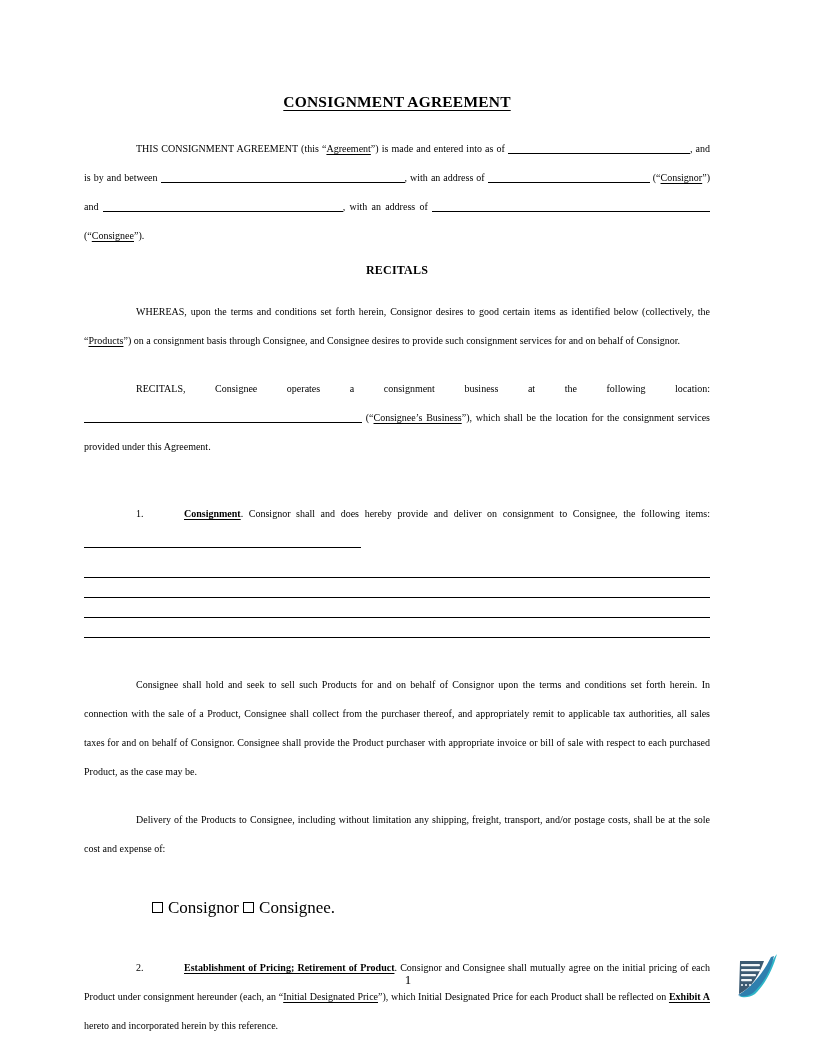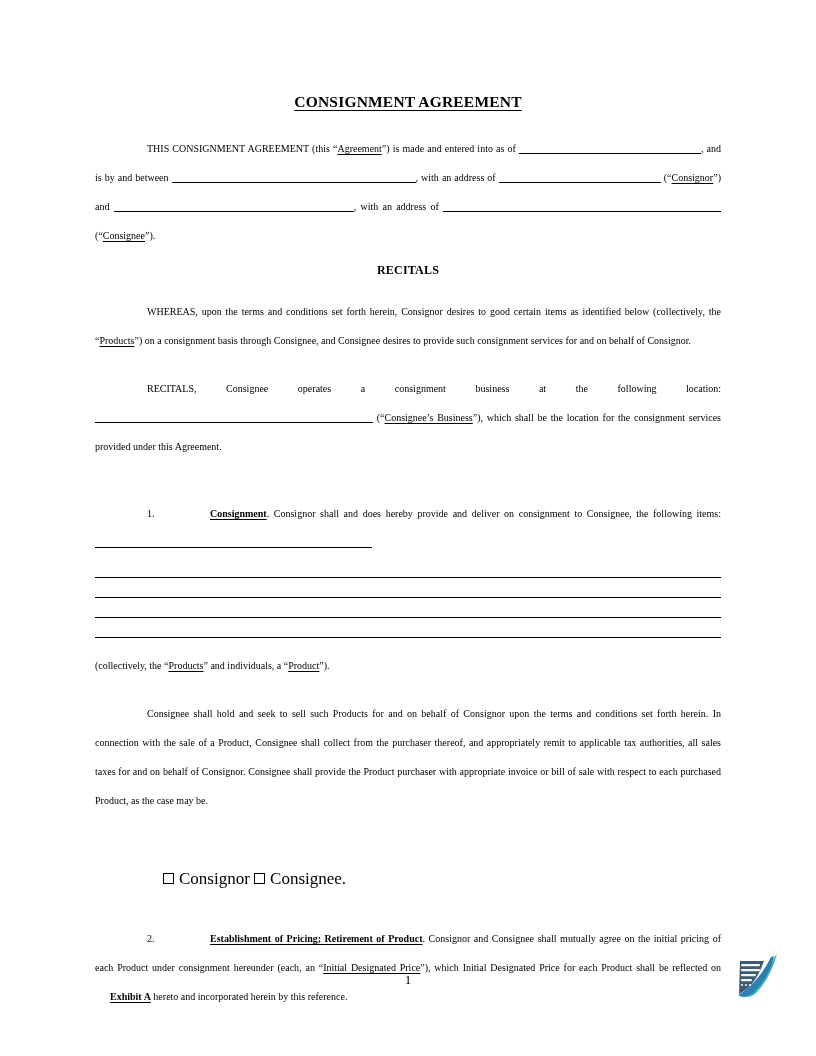--- a/index.html
+++ b/index.html
@@ -15,21 +15,21 @@
   .page {
     position: relative;
     width: 816px;
     height: 1056px;
     background: #ffffff;
     overflow: hidden;
     box-sizing: border-box;
   }
   .content {
     position: absolute;
-    left: 95px;
+    left: 84px;
     top: 0;
     width: 626px;
   }
   .doc-title {
     text-align: center;
     font-weight: bold;
     font-size: 15.5px;
     letter-spacing: 0.2px;
     margin: 0;
     padding-top: 93px;
@@ -69,21 +69,20 @@
     width: 48px;
   }
   u.ul {
     text-decoration: underline;
     text-underline-offset: 2px;
   }
   b.bu {
     font-weight: bold;
     text-decoration: underline;
     text-underline-offset: 2px;
-    margin-left: 15px;
   }
   
   .blank {
     display: inline-block;
     border-bottom: 1px solid #000;
     height: 13px;
     vertical-align: -2px;
   }
   .b-a { width: 182px; }
   .b-b { width: 162px; }
@@ -162,28 +161,28 @@
     <div class="ruleline"></div>
     <div class="rule-sp2"></div>
     <div class="ruleline"></div>
     <div class="rule-sp2"></div>
     <div class="ruleline"></div>
     <div class="rule-sp2"></div>
     <div class="ruleline"></div>
 
     <div class="gap-sm"></div>
 
-    <p class="para"><span>(collectively, the “</span><u class="ul">Products</u><span>” and individuals, a “</span><u class="ul">Product</u><span>”).</span></p>
 
     <div class="gap-md"></div>
 
     <p class="para"><span class="indent"></span><span>Consignee shall hold and seek to sell such Products for and on behalf of Consignor upon the terms and conditions set forth herein. In connection with the sale of a Product, Consignee shall collect from the purchaser thereof, and appropriately remit to applicable tax authorities, all sales taxes for and on behalf of Consignor. Consignee shall provide the Product purchaser with appropriate invoice or bill of sale with respect to each purchased Product, as the case may be.</span></p>
 
     <div class="gap-md"></div>
 
+    <p class="para"><span class="indent"></span><span>Delivery of the Products to Consignee, including without limitation any shipping, freight, transport, and/or postage costs, shall be at the sole cost and expense of:</span></p>
 
     <div class="gap-md"></div>
 
     <p class="checkline"><span class="indent"></span><span class="cbox"></span><span>Consignor</span>&nbsp;<span class="cbox"></span><span>Consignee.</span></p>
 
     <div class="gap-md"></div>
 
     <p class="para"><span class="indent-num"></span><span class="numlabel">2.</span><b class="bu">Establishment of Pricing; Retirement of Product</b><span>. Consignor and Consignee shall mutually agree on the initial pricing of each Product under consignment hereunder (each, an “</span><u class="ul">Initial Designated Price</u><span>”), which Initial Designated Price for each Product shall be reflected on </span><b class="bu">Exhibit A</b><span> hereto and incorporated herein by this reference.</span></p>
 
   </div>

